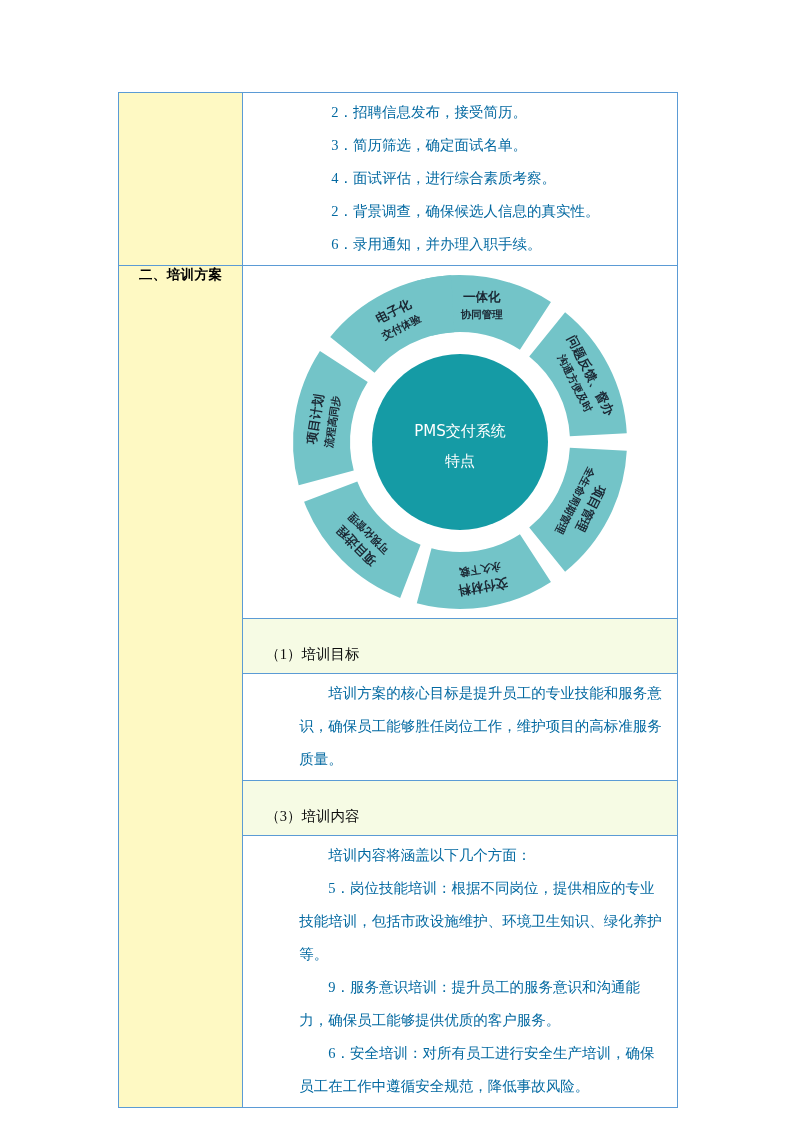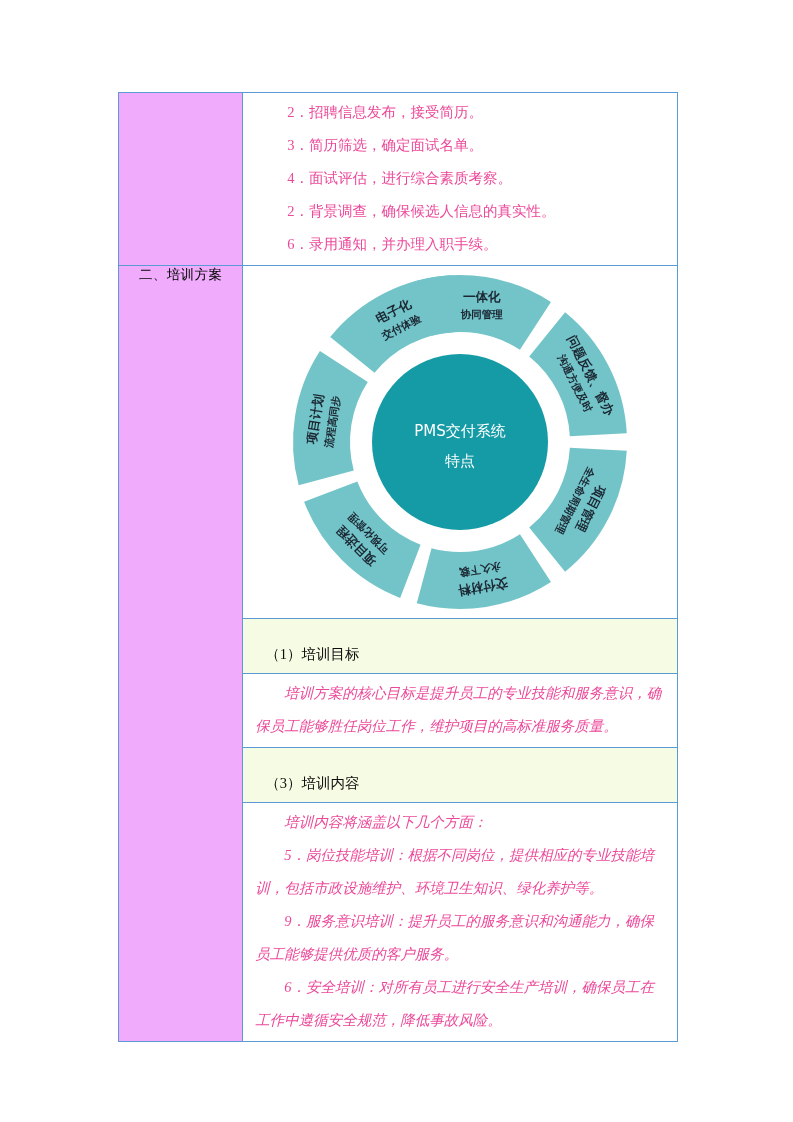--- a/index.html
+++ b/index.html
@@ -21,40 +21,41 @@
   }
   .doc-table td{
     border:1px solid #5B9BD5;
     vertical-align:top;
     padding:0;
   }
   .col-label{width:124px;}
   .col-body{width:434px;}
 
   .label-cell{
-    background:#f0abfc;
+    background:#fef9c3;
     text-align:center;
     vertical-align:bottom;
     padding-bottom:6px;
-    font-weight:normal;
+    font-weight:bold;
     font-size:13.5px;
     color:#000;
     letter-spacing:.4px;
   }
   .body-cell{background:#ffffff;}
   .body-cell.tint{background:#F6FBE4;}
 
   .txt{
     font-size:14.5px;
     line-height:33px;
-    color:#ec4899;
+    color:#0369a1;
     padding:3px 12px 4px 12px;
+    margin-left:44px;
   }
   .txt p{margin:0;}
-  .indent2{text-indent:2em;font-style:italic;}
+  .indent2{text-indent:2em;}
   .numline{padding-left:32px;text-indent:0;}
   .hdr{
     font-size:14.5px;
     line-height:30px;
     color:#0d0d0d;
     padding:20px 12px 4px 22px;
   }
 
   
   .diagram-cell{padding:0;background:#ffffff;}

